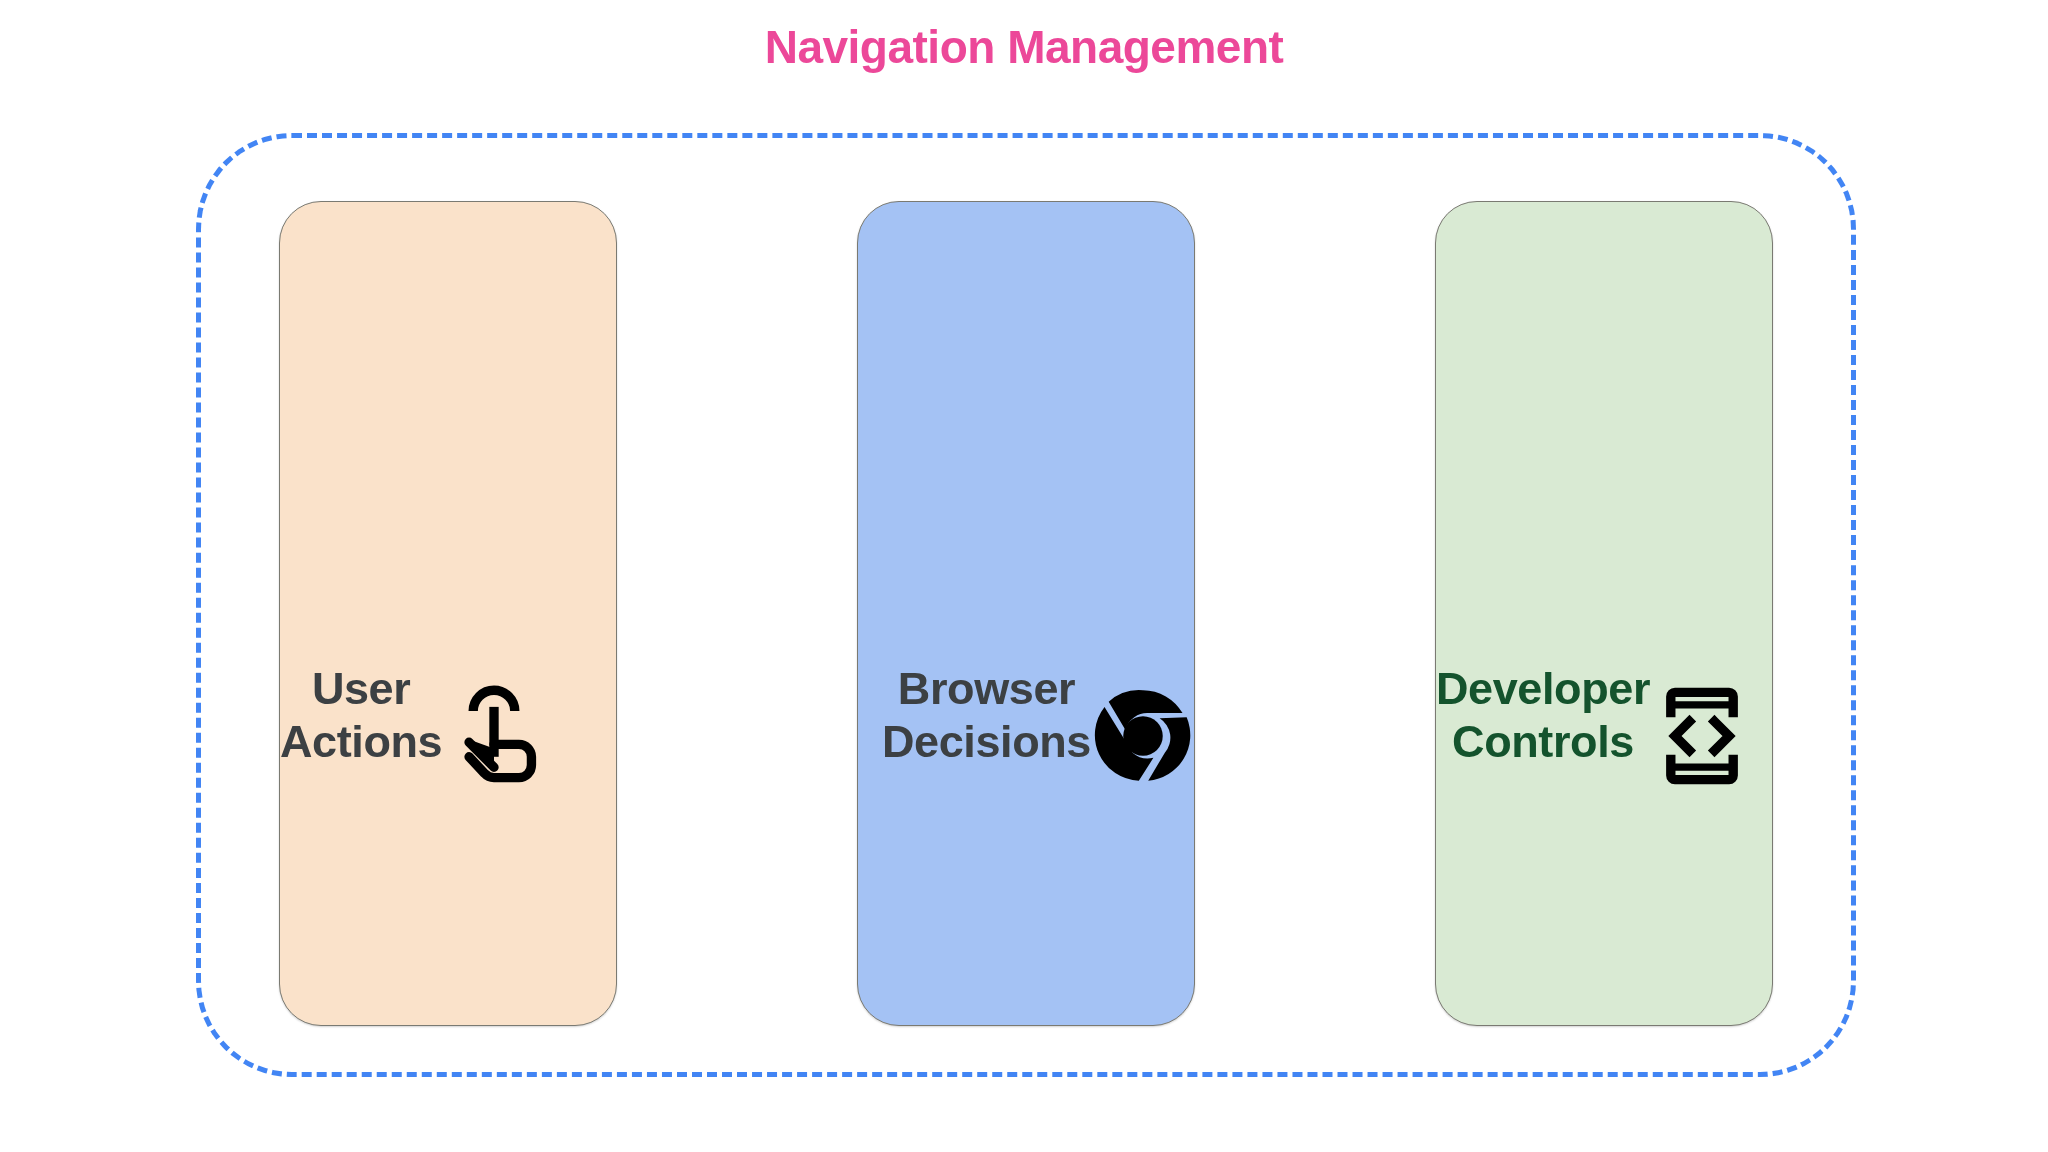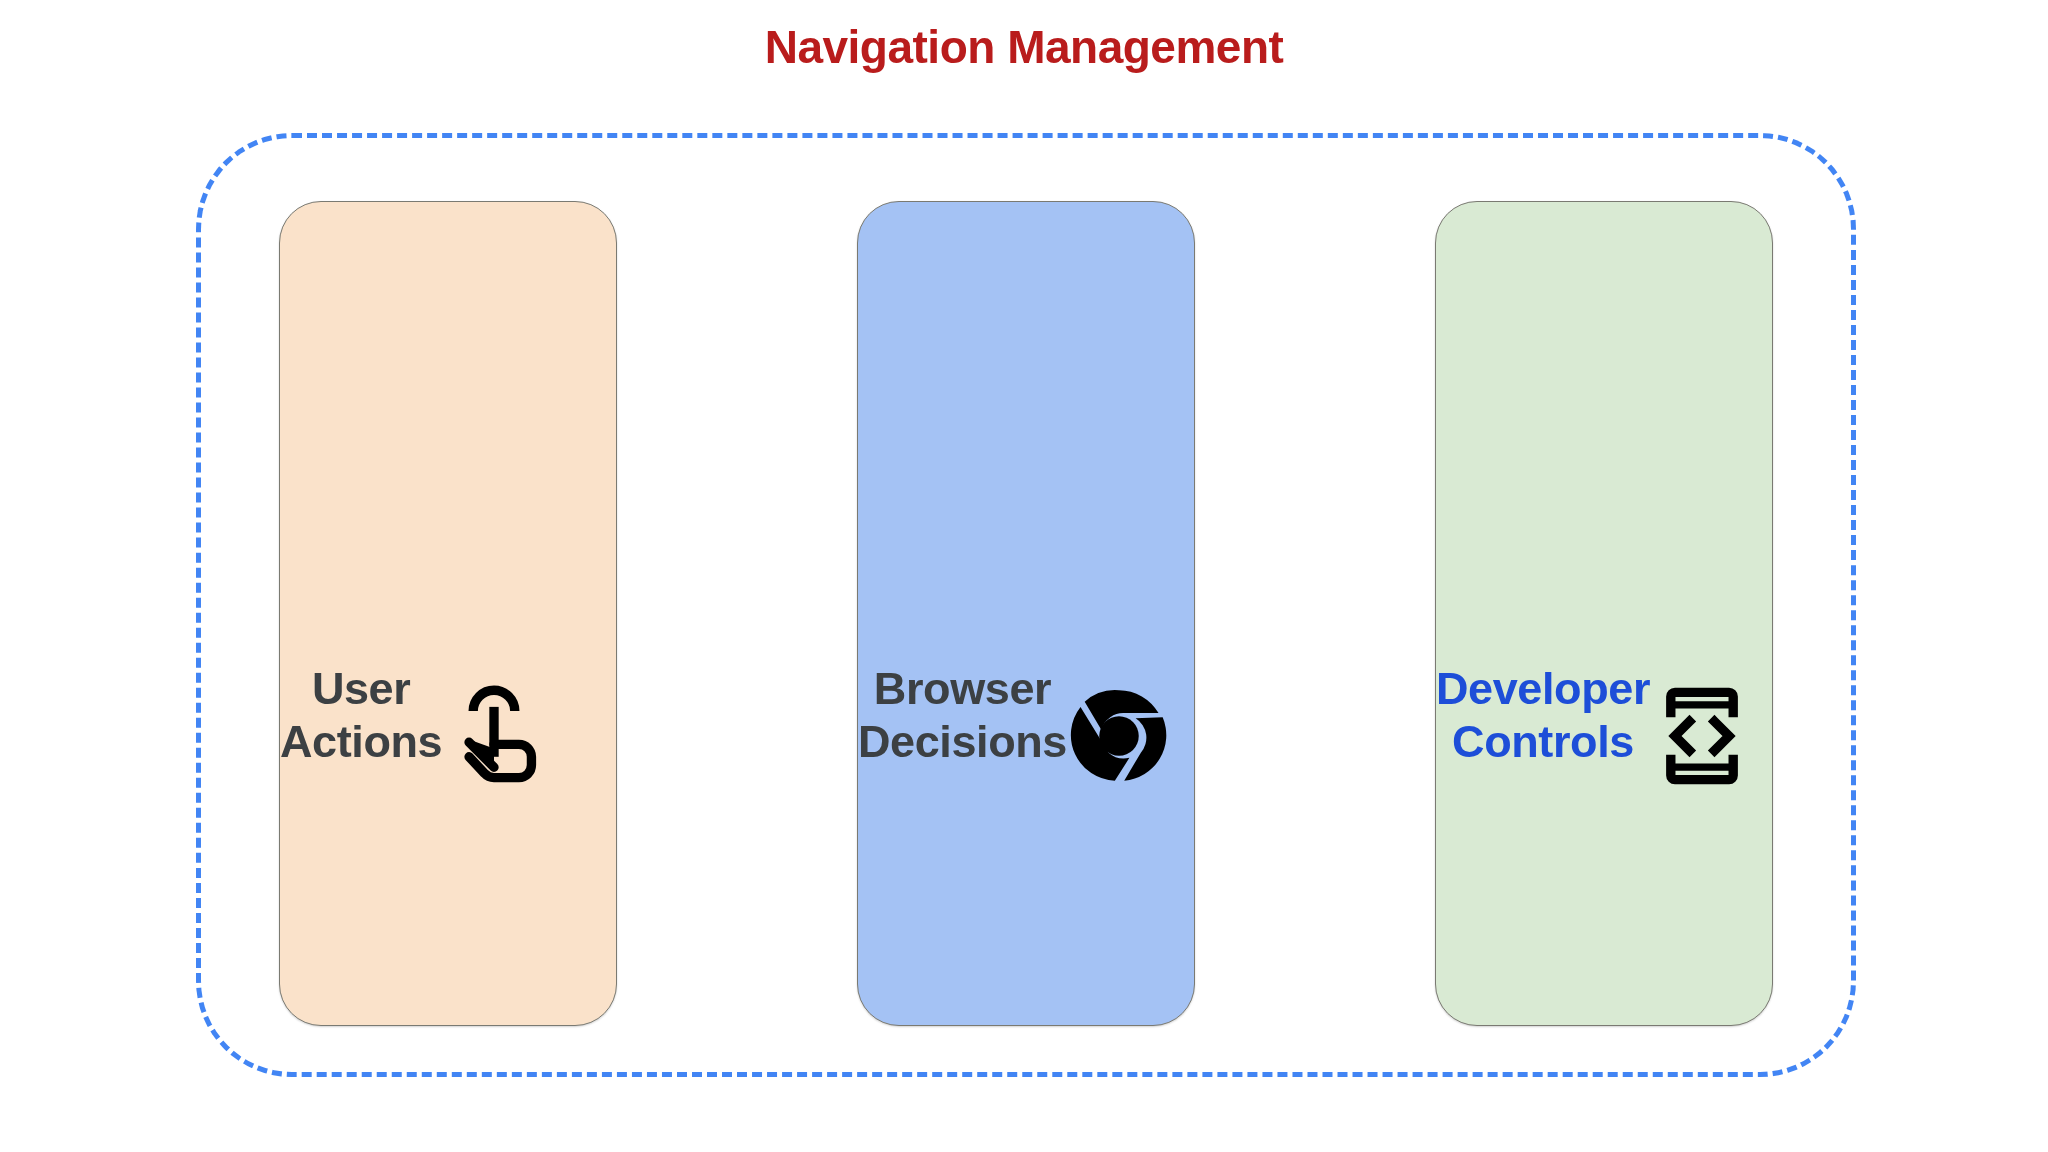--- a/index.html
+++ b/index.html
@@ -98,21 +98,21 @@
     align-items: center;
     justify-content: center;
   }
   .card-icon svg { display: block; }
 </style>
 </head>
 <body style="background: rgb(255, 255, 255);">
 
 <div class="diagram-root">
 
-  <div class="page-title" style="color: #b91c1c;">Navigation Management</div>
+  <div class="page-title" style="color: #ec4899;">Navigation Management</div>
 
   <div class="group-container" style="border-color: rgb(66, 133, 244); border-style: dashed; border-radius: 96px;"></div>
 
   <div class="cards-row">
 
     <div class="card" id="card-user-actions" style="background: rgb(250, 226, 202); border-color: rgb(122, 122, 114);">
       <div class="card-label" style="color: rgb(60, 64, 67);">User
 Actions</div>
       <div class="card-icon">
         <svg viewBox="0 0 100 100" width="104" height="104" aria-hidden="true">
@@ -123,21 +123,21 @@
           <path d="M28 54 L50 76 L50 62 Z" fill="#000000"></path>
           <path d="M26 56 L50 80" fill="none" stroke="#000000" stroke-width="9" stroke-linecap="round"></path>
 
           <path d="M50 58 L74 58 A12 12 0 0 1 86 70 L86 78 A12 12 0 0 1 74 90 L50 90
                    A12 12 0 0 1 41 86 L26 70" fill="none" stroke="#000000" stroke-width="9" stroke-linejoin="round" stroke-linecap="round"></path>
         </svg>
       </div>
     </div>
 
     <div class="card" id="card-browser-decisions" style="background: rgb(164, 194, 244); border-color: rgb(122, 122, 114);">
-      <div class="card-label" style="color: rgb(60, 64, 67);">Browser
+      <div class="card-label" style="color: rgb(60, 64, 67); margin-left: 24px;">Browser
 Decisions</div>
       <div class="card-icon">
         <svg viewBox="0 0 100 100" width="104" height="104" aria-hidden="true">
 
           <g fill="#000000">
 
             <path d="M50 6
                      A44 44 0 0 1 88 28
                      L56 28
                      A22 22 0 0 0 33 44
@@ -155,21 +155,21 @@
                      L71 66
                      A22 22 0 0 0 66 33
                      Z"></path>
           </g>
           <circle cx="50" cy="50" r="19" fill="#000000"></circle>
         </svg>
       </div>
     </div>
 
     <div class="card" id="card-developer-controls" style="background: rgb(217, 234, 211); border-color: rgb(122, 122, 114);">
-      <div class="card-label" style="color: #1d4ed8;">Developer
+      <div class="card-label" style="color: #14532d;">Developer
 Controls</div>
       <div class="card-icon">
         <svg viewBox="0 0 100 100" width="104" height="104" aria-hidden="true">
 
           <path d="M20 32 L20 12 A4 4 0 0 1 24 8 L76 8 A4 4 0 0 1 80 12 L80 32" fill="none" stroke="#000000" stroke-width="9" stroke-linejoin="round"></path>
           <path d="M20 20 L80 20" stroke="#000000" stroke-width="7"></path>
 
           <path d="M20 68 L20 88 A4 4 0 0 0 24 92 L76 92 A4 4 0 0 0 80 88 L80 68" fill="none" stroke="#000000" stroke-width="9" stroke-linejoin="round"></path>
           <path d="M20 80 L80 80" stroke="#000000" stroke-width="7"></path>
 

